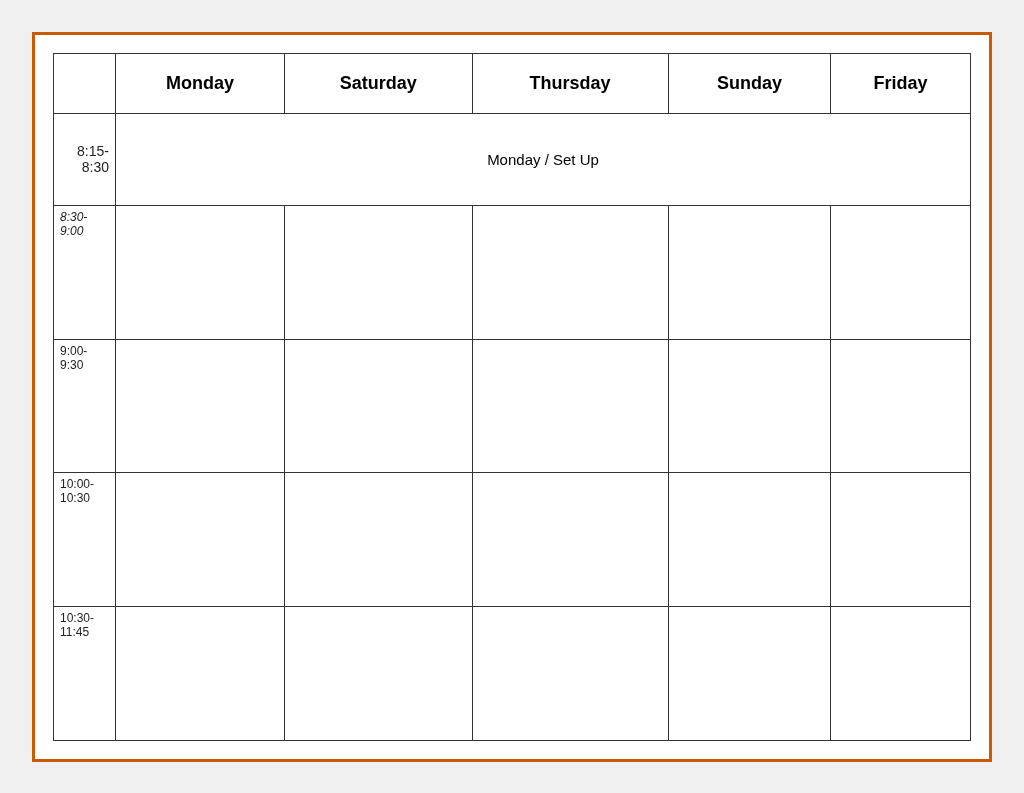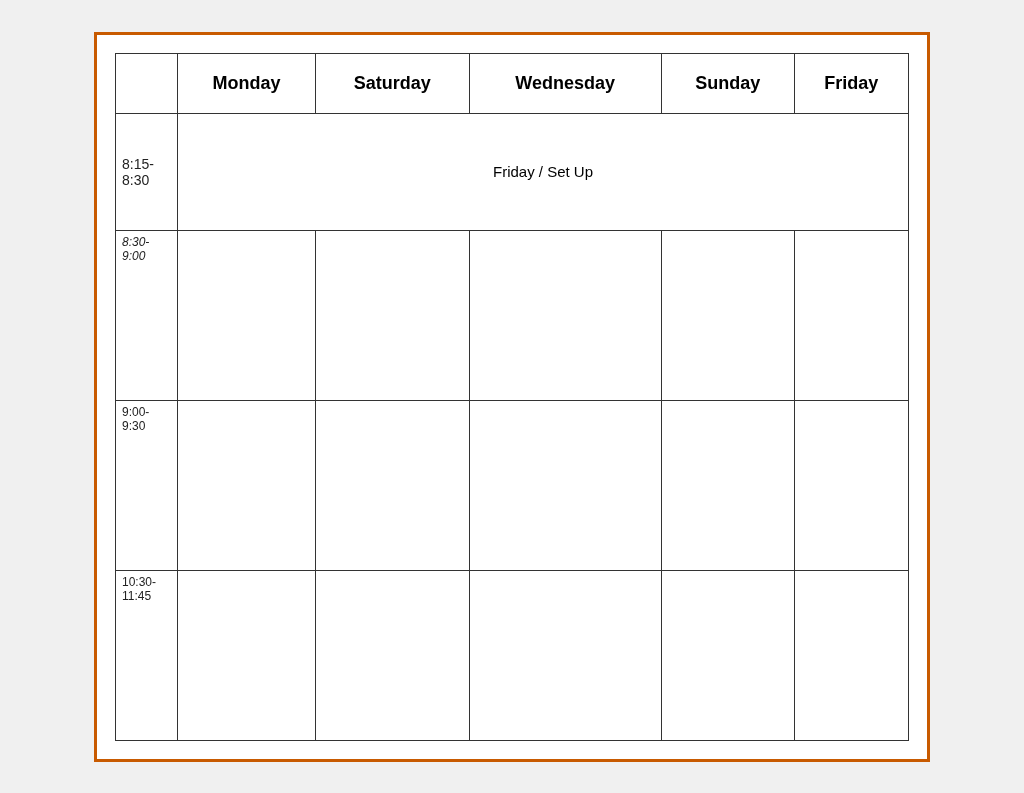--- a/index.html
+++ b/index.html
@@ -14,21 +14,21 @@
       justify-content: center;
       align-items: center;
       width: 1024px;
       height: 793px;
       font-family: Arial, sans-serif;
     }
 
     .page-wrapper {
       background: white;
       border: 3px solid #c85a00;
-      width: 836px;
+      width: 960px;
       height: 730px;
       padding: 18px;
     }
 
     .schedule-table {
       width: 100%;
       height: 100%;
       border-collapse: collapse;
       border: 1px solid #333;
     }
@@ -59,21 +59,21 @@
 
     .header-time-col {
       width: 62px;
     }
 
     .day-col {
       width: calc((100% - 62px) / 5);
     }
 
     .arrival-row td {
-      text-align: left;
+      text-align: right;
       font-size: 14px;
       vertical-align: middle;
       height: 52px;
     }
 
     .time-row td {
       height: 75px;
     }
 
     tbody tr td {
@@ -83,50 +83,59 @@
 </head>
 <body>
 
 <div class="page-wrapper">
   <table class="schedule-table">
     <thead>
       <tr>
         <th class="header-time-col"></th>
         <th class="day-col">Monday</th>
         <th class="day-col">Saturday</th>
-        <th class="day-col">Wednesday</th>
+        <th class="day-col">Thursday</th>
         <th class="day-col">Sunday</th>
         <th class="day-col">Friday</th>
       </tr>
     </thead>
     <tbody id="schedule-body">
     <tr class="arrival-row">
           <td class="time-col" style="white-space: pre-line;">8:15-
 8:30</td>
-          <td colspan="5" style="text-align: center; vertical-align: middle; font-size: 15px;">Friday / Set Up</td>
+          <td colspan="5" style="text-align: center; vertical-align: middle; font-size: 15px;">Monday / Set Up</td>
         </tr>
         <tr class="time-row">
           <td class="time-col" style="white-space: pre-line; font-style: italic;">8:30-
 9:00</td>
           <td></td>
           <td></td>
           <td></td>
           <td></td>
           <td></td>
         </tr>
         <tr class="time-row">
           <td class="time-col" style="white-space: pre-line;">9:00-
 9:30</td>
           <td></td>
           <td></td>
           <td></td>
           <td></td>
           <td></td>
         </tr>
         <tr class="time-row">
+          <td class="time-col" style="white-space: pre-line;">10:00-
+10:30</td>
+          <td></td>
+          <td></td>
+          <td></td>
+          <td></td>
+          <td></td>
+        </tr>
+        <tr class="time-row">
           <td class="time-col" style="white-space: pre-line;">10:30-
 11:45</td>
           <td></td>
           <td></td>
           <td></td>
           <td></td>
           <td></td>
         </tr>
       </tbody>
   </table>

